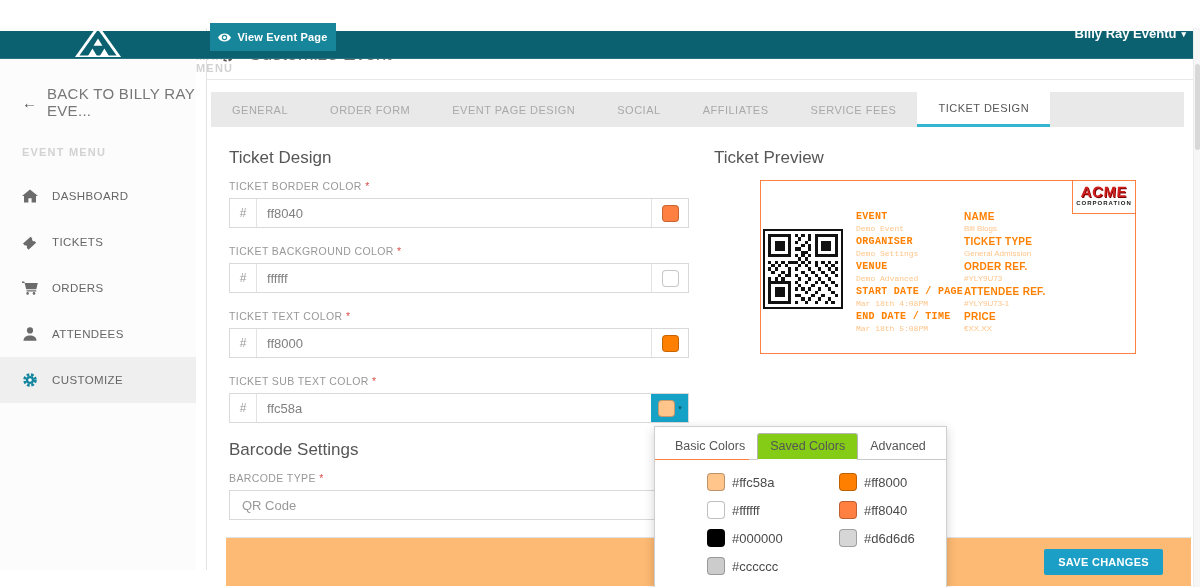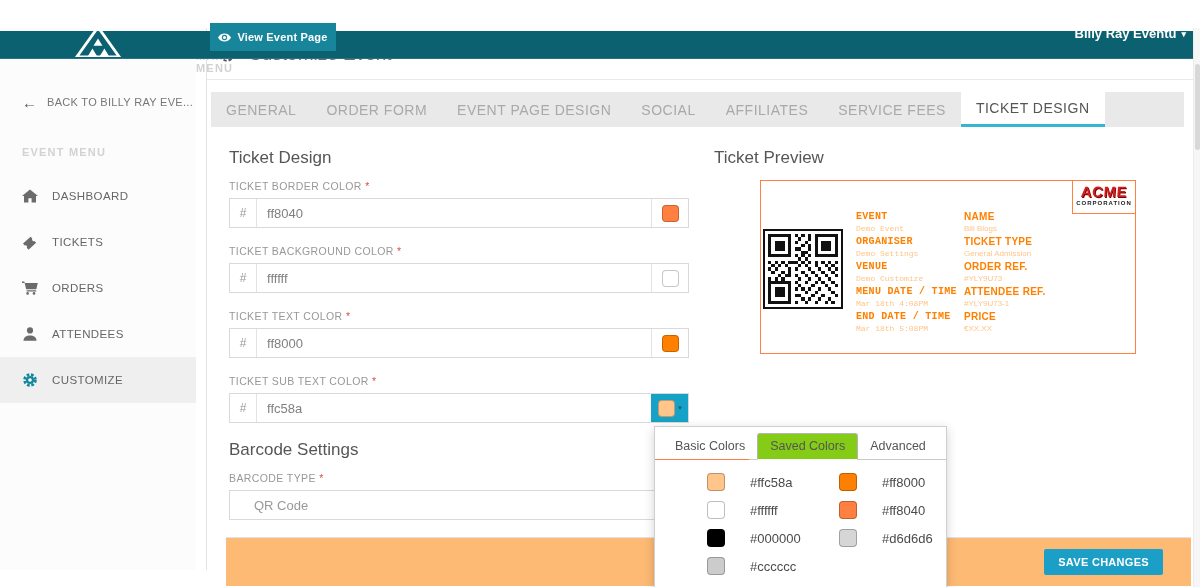--- a/index.html
+++ b/index.html
@@ -25,38 +25,38 @@
   
   .sidebar { position:absolute; left:0; top:28px; width:207px; bottom:17px; background:#fcfcfc;
              border-right:1px solid #e3e3e3; z-index:5;padding-left:8px; }
   .side-heading { position:absolute; left:22px; font-size:11px; font-weight:bold; color:#d2d2d2;
                   letter-spacing:1.2px; }
   .side-heading.main { top:22px; }
   .side-heading.event { top:118px; }
   .side-back { position:absolute; left:0; top:58px; width:196px; height:32px; display:flex;
                align-items:center; padding-left:22px; gap:10px; cursor:pointer; }
   .side-back .arrow { font-size:15px; color:#555; font-weight:bold; line-height:1; }
-  .side-back .lbl { font-size:11px; color:#777; letter-spacing:.3px; }
+  .side-back .lbl { font-size:15px; color:#777; letter-spacing:.3px; }
   .side-items { position:absolute; left:0; top:145px; width:196px; }
   .side-item { height:46px; display:flex; align-items:center; padding-left:22px; gap:14px; cursor:pointer; }
   .side-item.active { background:#efefef; }
   .side-item .ico { width:16px; height:16px; color:#6b6b6b; flex:0 0 16px; }
   .side-item.active .ico { color:#13869e; }
   .side-item .lbl { font-size:11.5px; color:#666; letter-spacing:.4px; }
 
   
   .main { position:absolute; left:196px; top:28px; right:0; bottom:0; background:#fff; }
   .page-header { height:52px; border-bottom:1px solid #e8e8e8; display:flex; align-items:center;
                  padding-left:22px; gap:12px; }
   .page-header .ico { width:18px; height:18px; color:#555; }
   .page-title { font-size:19px; color:#6e6e6e; }
 
   .tab-strip { position:absolute; left:15px; top:64px; right:16px; height:35px; background:#e9e9e9;
                display:flex; }
-  .tab { display:flex; align-items:center; padding:0 15px; font-size:14px; color:#a9a9a9;
+  .tab { display:flex; align-items:center; padding:0 21px; font-size:11px; color:#a9a9a9;
          letter-spacing:.5px; cursor:pointer; white-space:nowrap; }
   .tab.active { background:#fff; color:#555; border-bottom:3px solid #35b5d2; }
 
   
   .left-col { position:absolute; left:33px; top:120px; width:460px; }
   .section-title { font-size:17px; color:#565656; margin-bottom:12px; }
   .field-label { font-size:10.5px; color:#989898; letter-spacing:.4px; margin-bottom:5px; height:13px; }
   .field-label .req { color:#d9534f; }
   .input-group { display:flex; height:30px; border:1px solid #d9d9d9; background:#fff;
                  margin-bottom:17px; align-items:stretch; }
@@ -64,21 +64,21 @@
                 border-right:1px solid #e3e3e3; color:#999; font-size:12px; }
   .hex-input { flex:1; border:0; outline:0; padding:0 10px; font-size:13px; color:#808080;
                font-family:"Liberation Sans",sans-serif; background:transparent; min-width:0; }
   .swatch-addon { width:37px; display:flex; align-items:center; justify-content:center; gap:3px;
                   border-left:1px solid #e3e3e3; cursor:pointer; background:#fff; }
   .swatch-addon.active { background:#16a2c6; border-left-color:#16a2c6; }
   .swatch { width:17px; height:17px; border-radius:4px; border:1px solid rgba(0,0,0,.22); }
   .swatch-addon .caret { font-size:7px; color:rgba(0,0,0,.45); }
   .barcode-title { margin-top:16px; }
   .select-box { height:30px; border:1px solid #d9d9d9; display:flex; align-items:center;
-                padding-left:24px; font-size:13px; color:#999; cursor:pointer; }
+                padding-left:12px; font-size:13px; color:#999; cursor:pointer; }
 
   
   .right-col { position:absolute; left:518px; top:120px; width:428px; }
   .ticket { position:relative; margin:12px 0 0 46px; width:376px; height:174px;
             background:#fff; border:1px solid #ff8040; }
   .qr-box { position:absolute; left:2px; top:48px; width:80px; height:80px; border:2px solid #111;
             background:#fff; padding:3px; }
   .qr-box svg { width:100%; height:100%; fill:#111; }
   .acme { position:absolute; top:-1px; right:-1px; width:64px; height:34px; border:1px solid #ff8040;
           background:#fff; text-align:center; padding-top:3px; overflow:hidden; }
@@ -96,21 +96,21 @@
   .picker { position:absolute; left:458px; top:398px; width:293px; background:#fff;
             border:1px solid #cfcfcf; box-shadow:0 3px 10px rgba(0,0,0,.18); z-index:20; }
   .picker-tabs { position:relative; display:flex; align-items:flex-end; padding:6px 0 0 8px;
                  border-bottom:1px solid #c9c9c9; }
   .orange-seg { position:absolute; left:0; bottom:-1px; width:94px; height:1px; background:#ff8040; }
   .ptab { font-size:12.5px; color:#555; padding:5px 12px 6px; cursor:pointer; white-space:nowrap; }
   .ptab.active { background:#84cc16; border:1px solid #b5b5b5; border-bottom:1px solid #fff;
                  border-radius:3px 3px 0 0; margin-bottom:-1px; position:relative; z-index:2; }
   .picker-grid { display:grid; grid-template-columns:132px 1fr; row-gap:10px;
                  padding:13px 10px 15px 20px; }
-  .pswatch-item { display:flex; align-items:center; gap:25px; cursor:pointer;padding-left:32px; }
+  .pswatch-item { display:flex; align-items:center; gap:7px; cursor:pointer;padding-left:32px; }
   .pswatch { width:18px; height:18px; border-radius:4px; border:1px solid rgba(0,0,0,.25); flex:0 0 18px; }
   .pswatch-label { font-size:13px; color:#4a4a4a; }
 
   
   .footer { position:absolute; left:30px; right:9px; top:509px; height:49px; background:#fdba74;
             border-top:1px solid #e3e3e3; }
   .save-btn { position:absolute; right:28px; top:11px; height:26px; padding:0 14px; background:#1b9fc6;
               color:#fff; border:0; font-size:11px; font-weight:bold; letter-spacing:.3px;
               font-family:"Liberation Sans",sans-serif; cursor:pointer; border-radius:2px; }
 
@@ -329,24 +329,24 @@
         <div class="t-field">
             <div class="t-label">EVENT</div>
             <div class="t-value">Demo Event</div>
           </div>
         <div class="t-field">
             <div class="t-label">ORGANISER</div>
             <div class="t-value">Demo Settings</div>
           </div>
         <div class="t-field">
             <div class="t-label">VENUE</div>
-            <div class="t-value">Demo Customize</div>
-          </div>
-        <div class="t-field">
-            <div class="t-label">MENU DATE / TIME</div>
+            <div class="t-value">Demo Advanced</div>
+          </div>
+        <div class="t-field">
+            <div class="t-label">START DATE / PAGE</div>
             <div class="t-value">Mar 18th 4:08PM</div>
           </div>
         <div class="t-field">
             <div class="t-label">END DATE / TIME</div>
             <div class="t-value">Mar 18th 5:08PM</div>
           </div>
       </div>
       <div class="t-col right">
         <div class="t-field">
             <div class="t-label">NAME</div>

